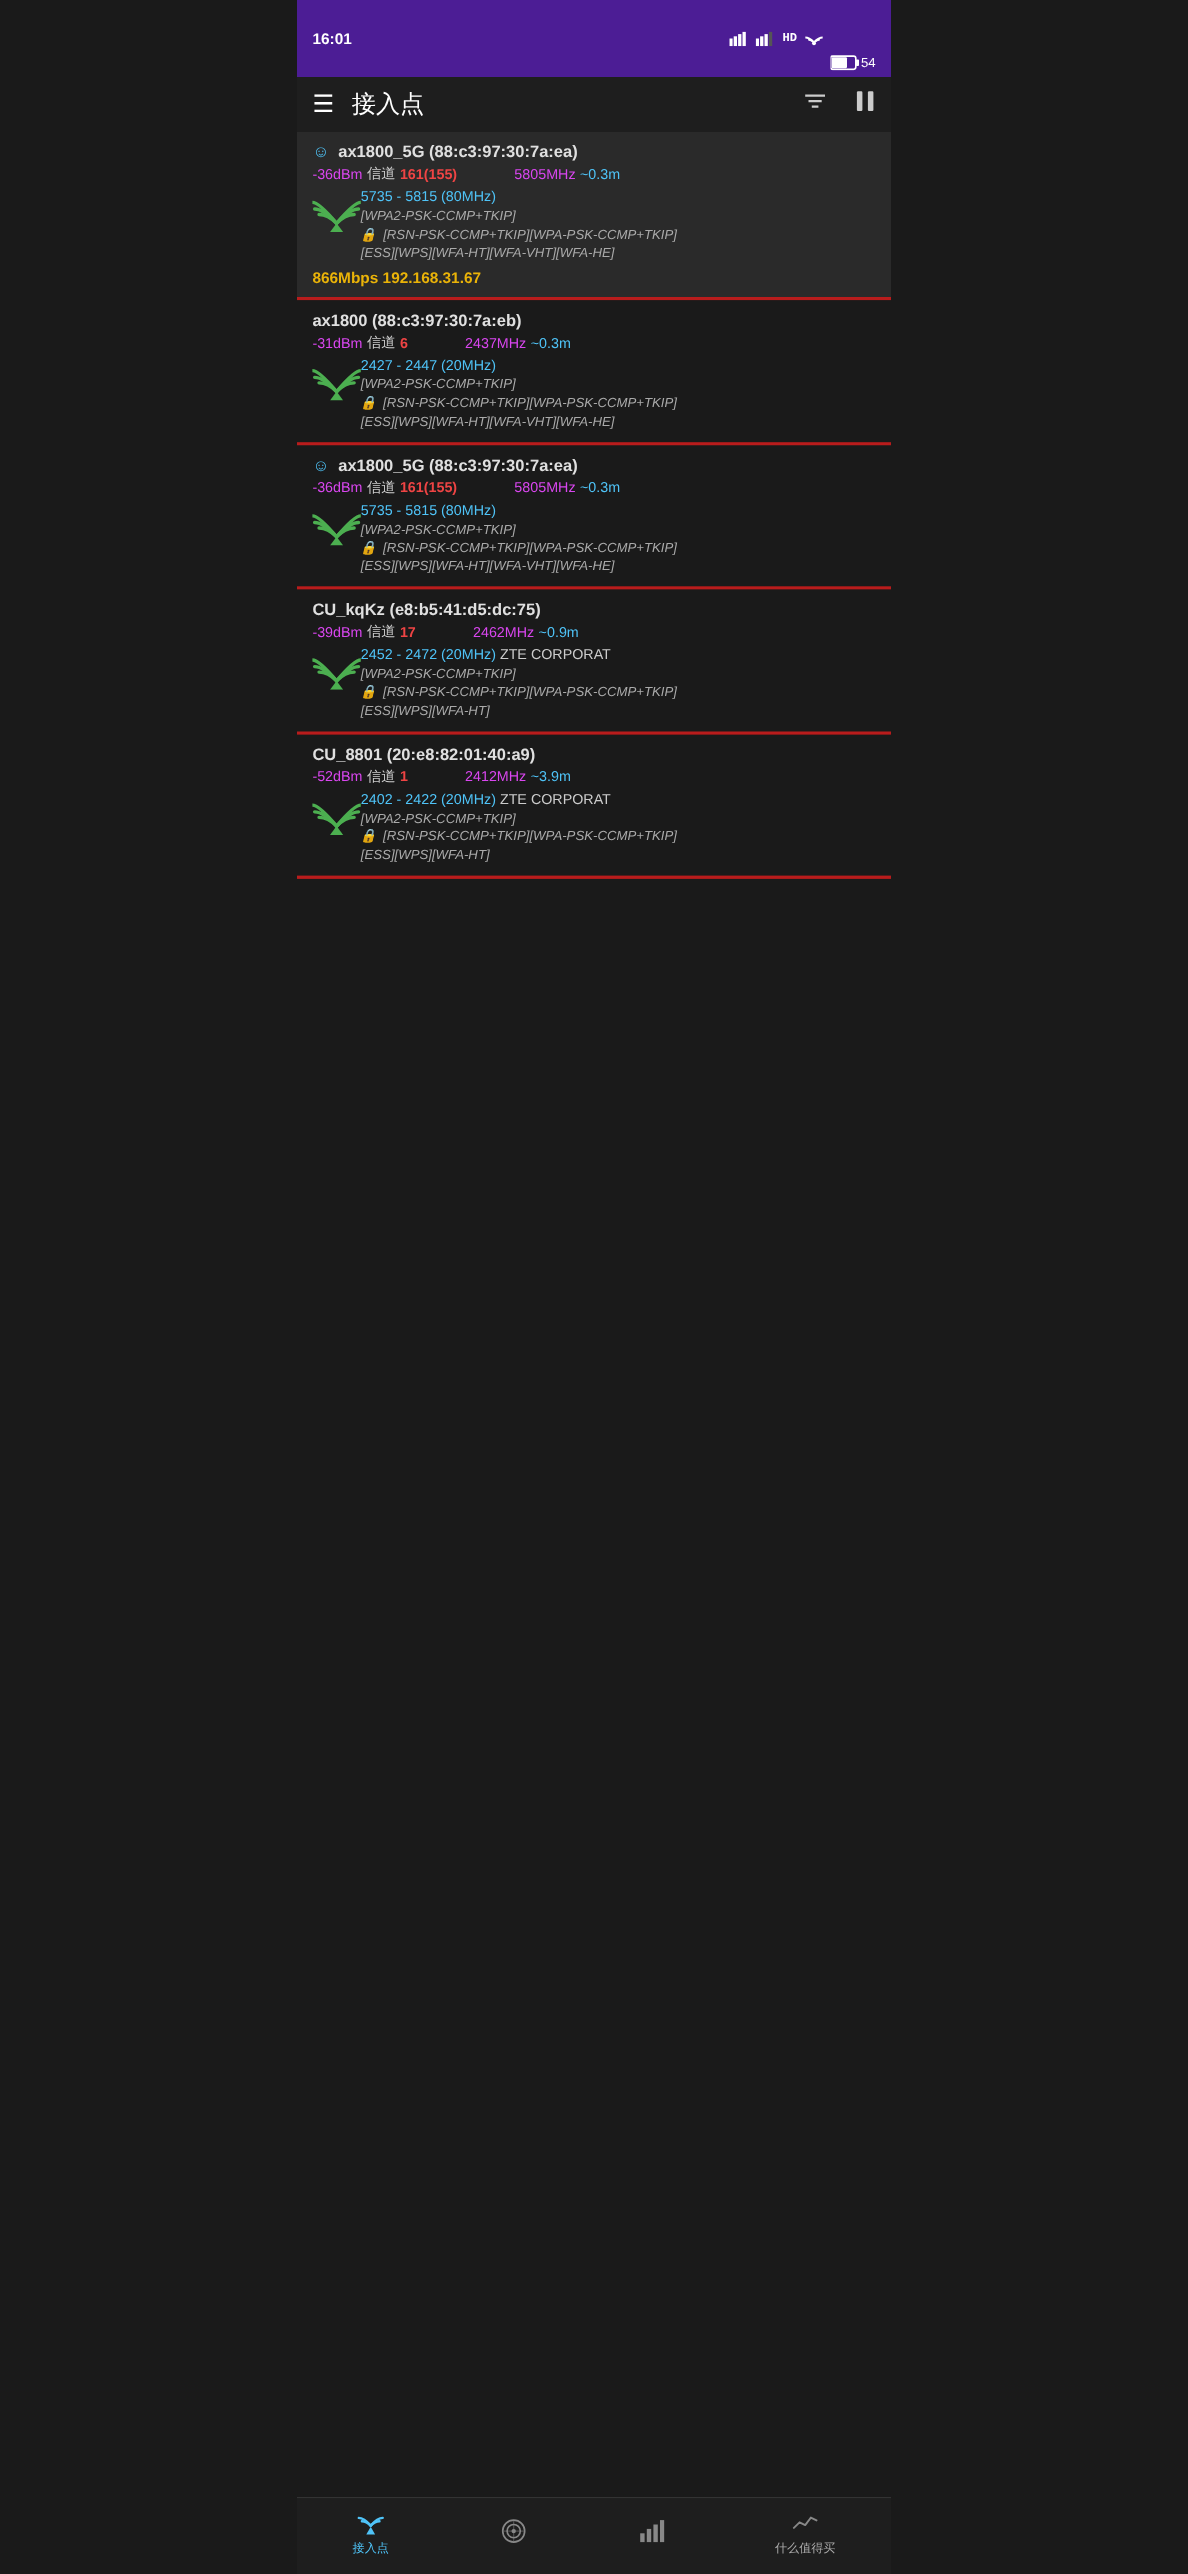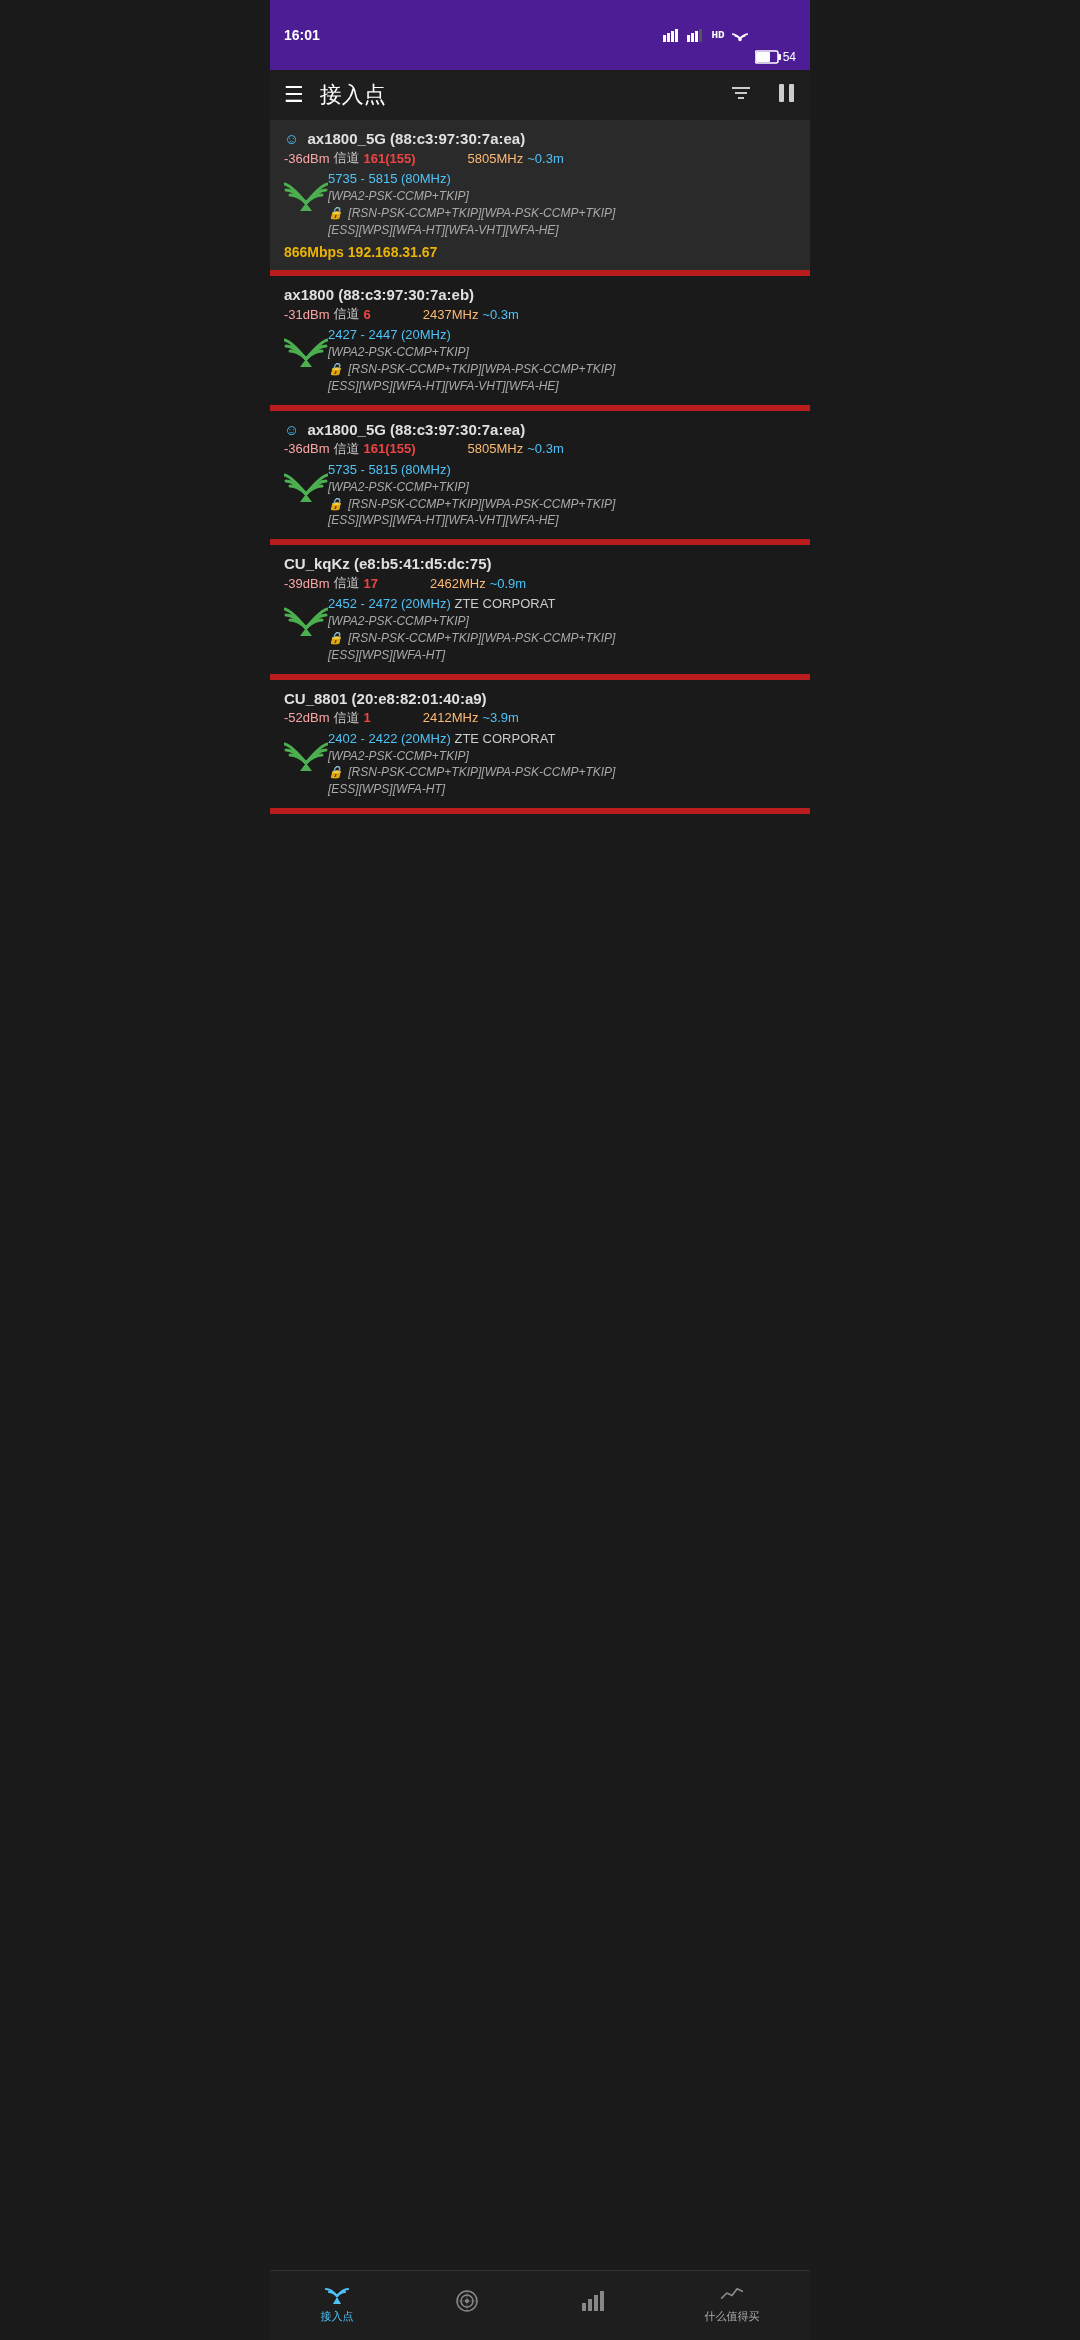--- a/index.html
+++ b/index.html
@@ -38,21 +38,21 @@
       padding: 10px 14px;
       gap: 16px;
     }
     .top-bar .menu-icon { font-size: 22px; color: #fff; cursor: pointer; }
     .top-bar .title { font-size: 22px; color: #fff; font-weight: 500; flex: 1; }
     .top-bar .icon-btn { font-size: 20px; color: #ccc; cursor: pointer; margin-left: 10px; }
 
     
     .ap-item {
       padding: 10px 14px;
-      border-bottom: 6px solid #b91c1c;
+      border-bottom: 3px solid #b91c1c;
     }
     .ap-item.connected {
       background: #2a2a2a;
     }
     .ap-item.normal {
       background: #1a1a1a;
     }
 
     .ap-name {
       font-size: 15px;
@@ -63,24 +63,24 @@
     .ap-name .emoji { color: #4fc3f7; margin-right: 4px; }
 
     .ap-signal-row {
       font-size: 13px;
       margin-bottom: 4px;
       display: flex;
       align-items: center;
       flex-wrap: wrap;
       gap: 4px;
     }
-    .signal-dbm { color: #fca5a5; font-size: 13px; }
+    .signal-dbm { color: #d946ef; font-size: 13px; }
     .signal-channel-label { color: #ccc; font-size: 13px; }
     .signal-channel-num { color: #ef4444; font-size: 13px; font-weight: bold; }
-    .signal-freq { color: #fdba74; font-size: 13px; padding-left: 48px; }
+    .signal-freq { color: #d946ef; font-size: 13px; padding-left: 48px; }
     .signal-dist { color: #4fc3f7; font-size: 13px; }
 
     .ap-body {
       display: flex;
       align-items: flex-start;
       gap: 0;
       margin-top: 4px;
     }
 
     .wifi-icon {

